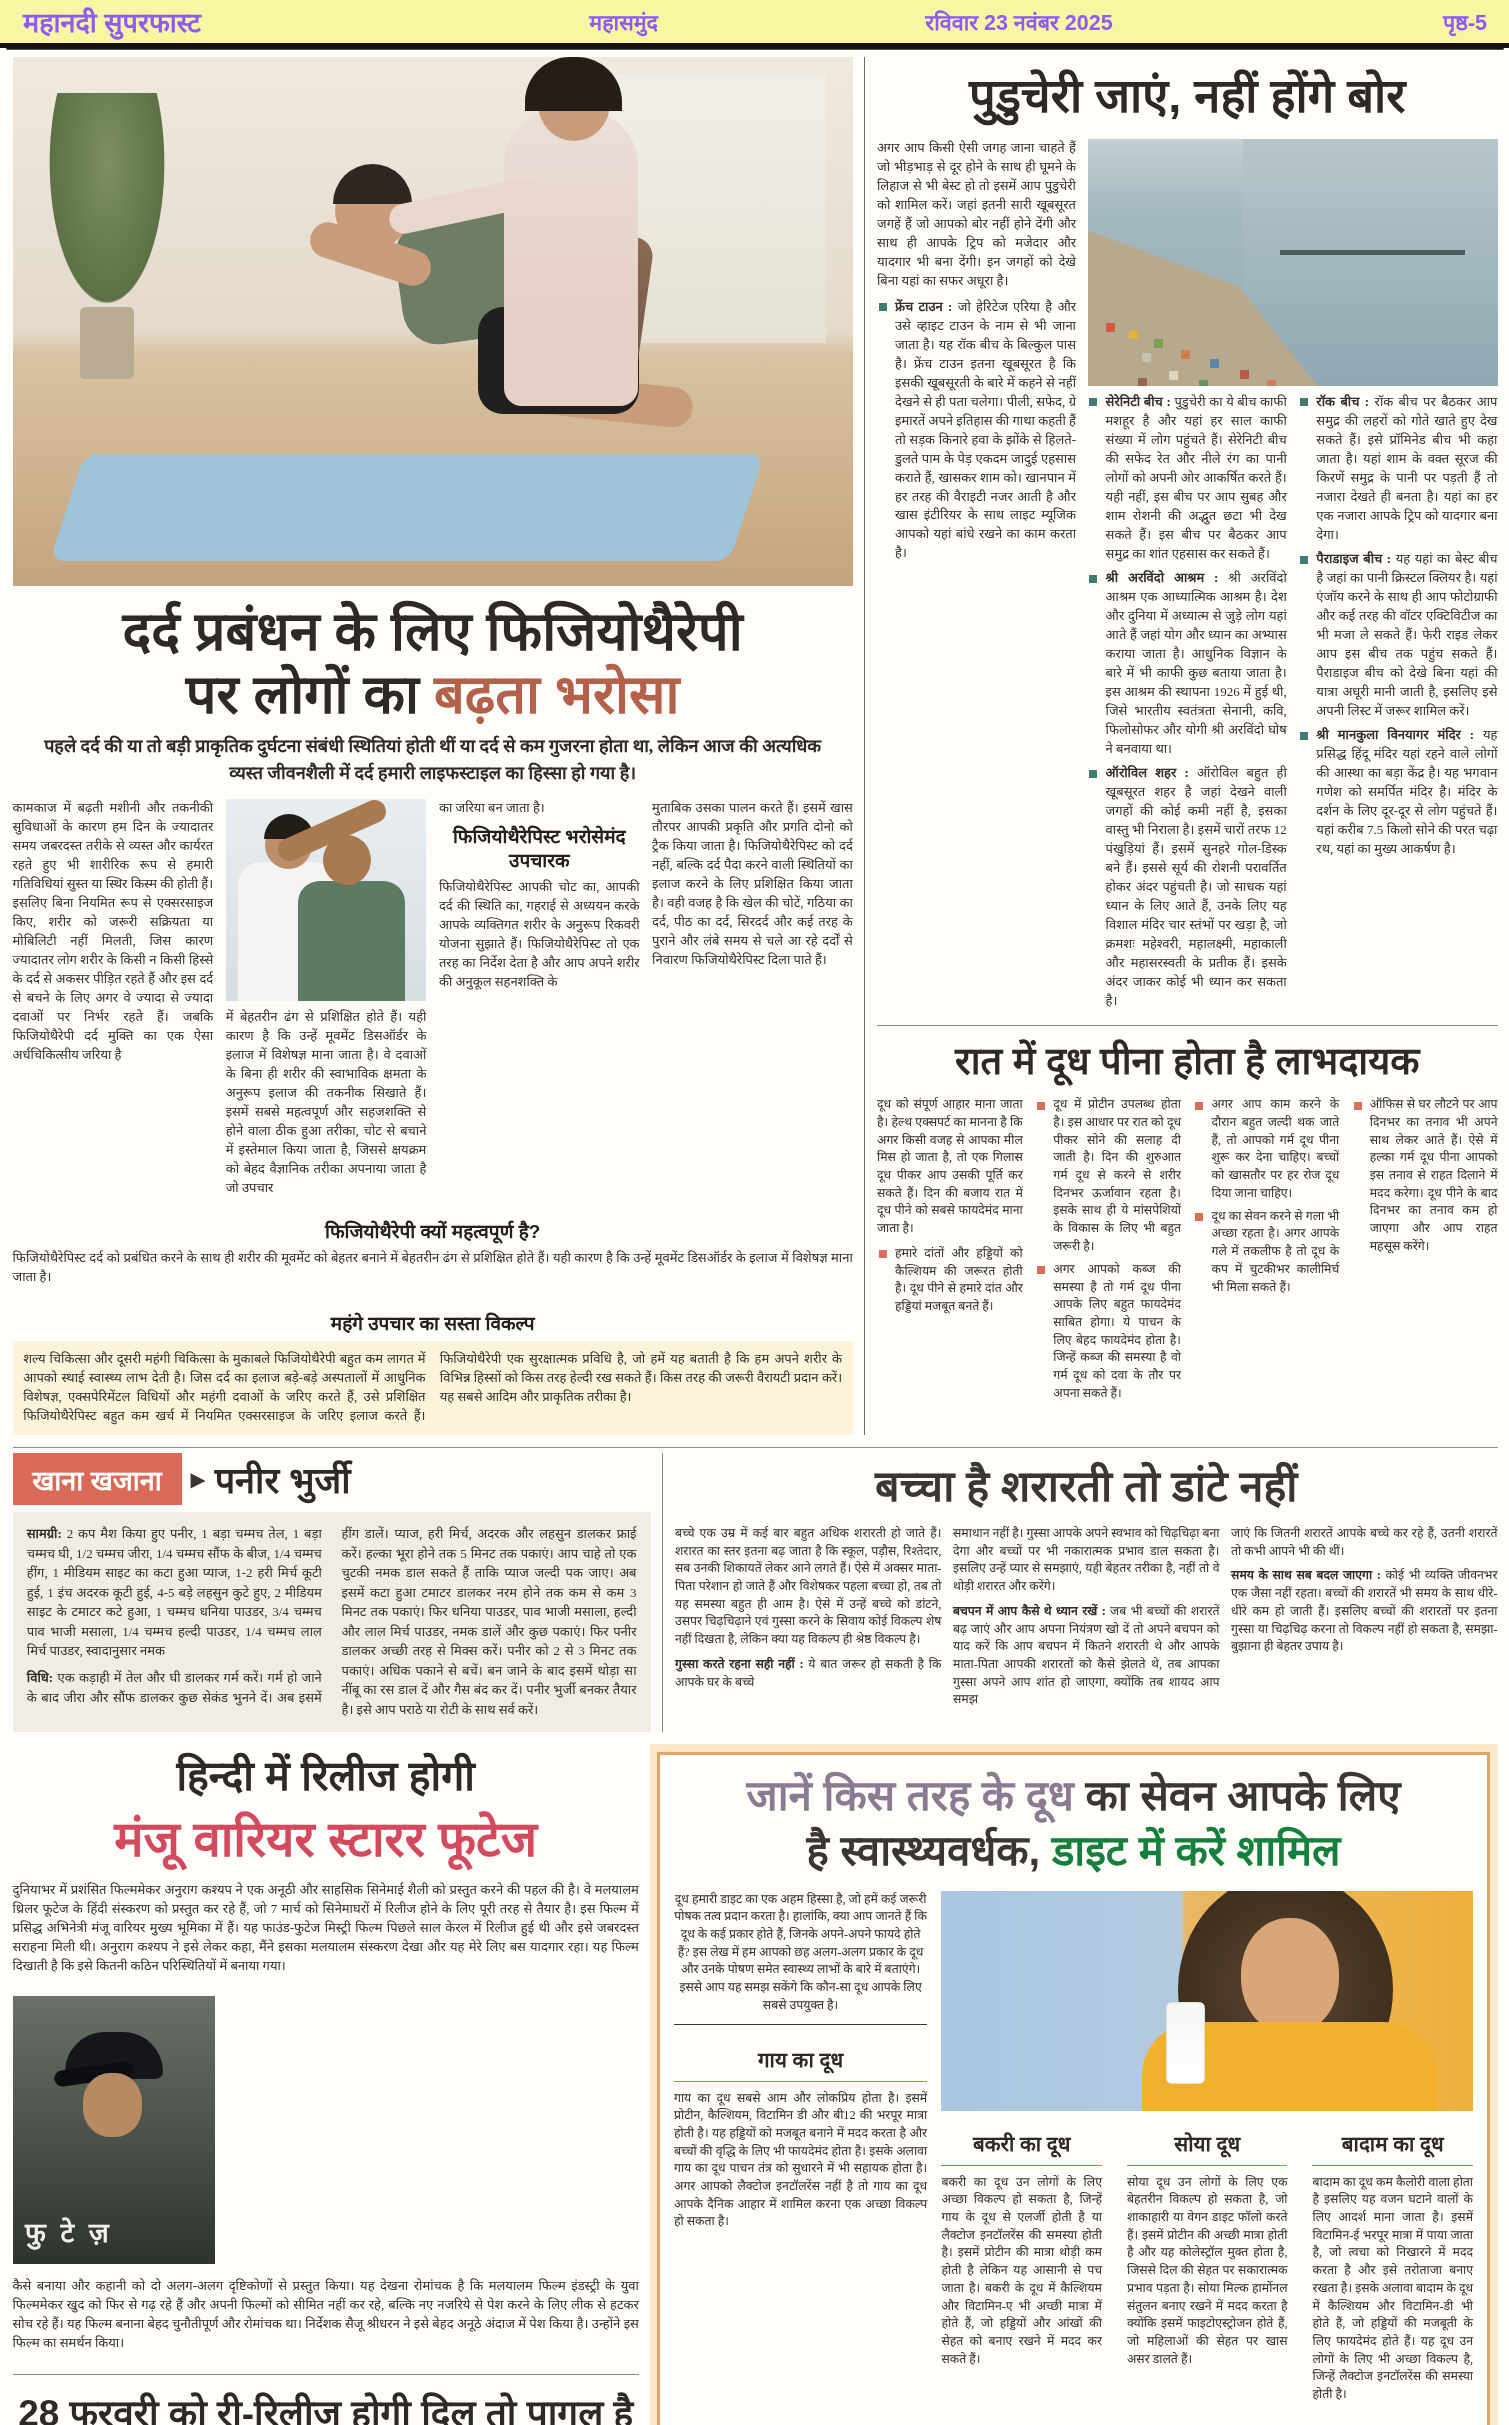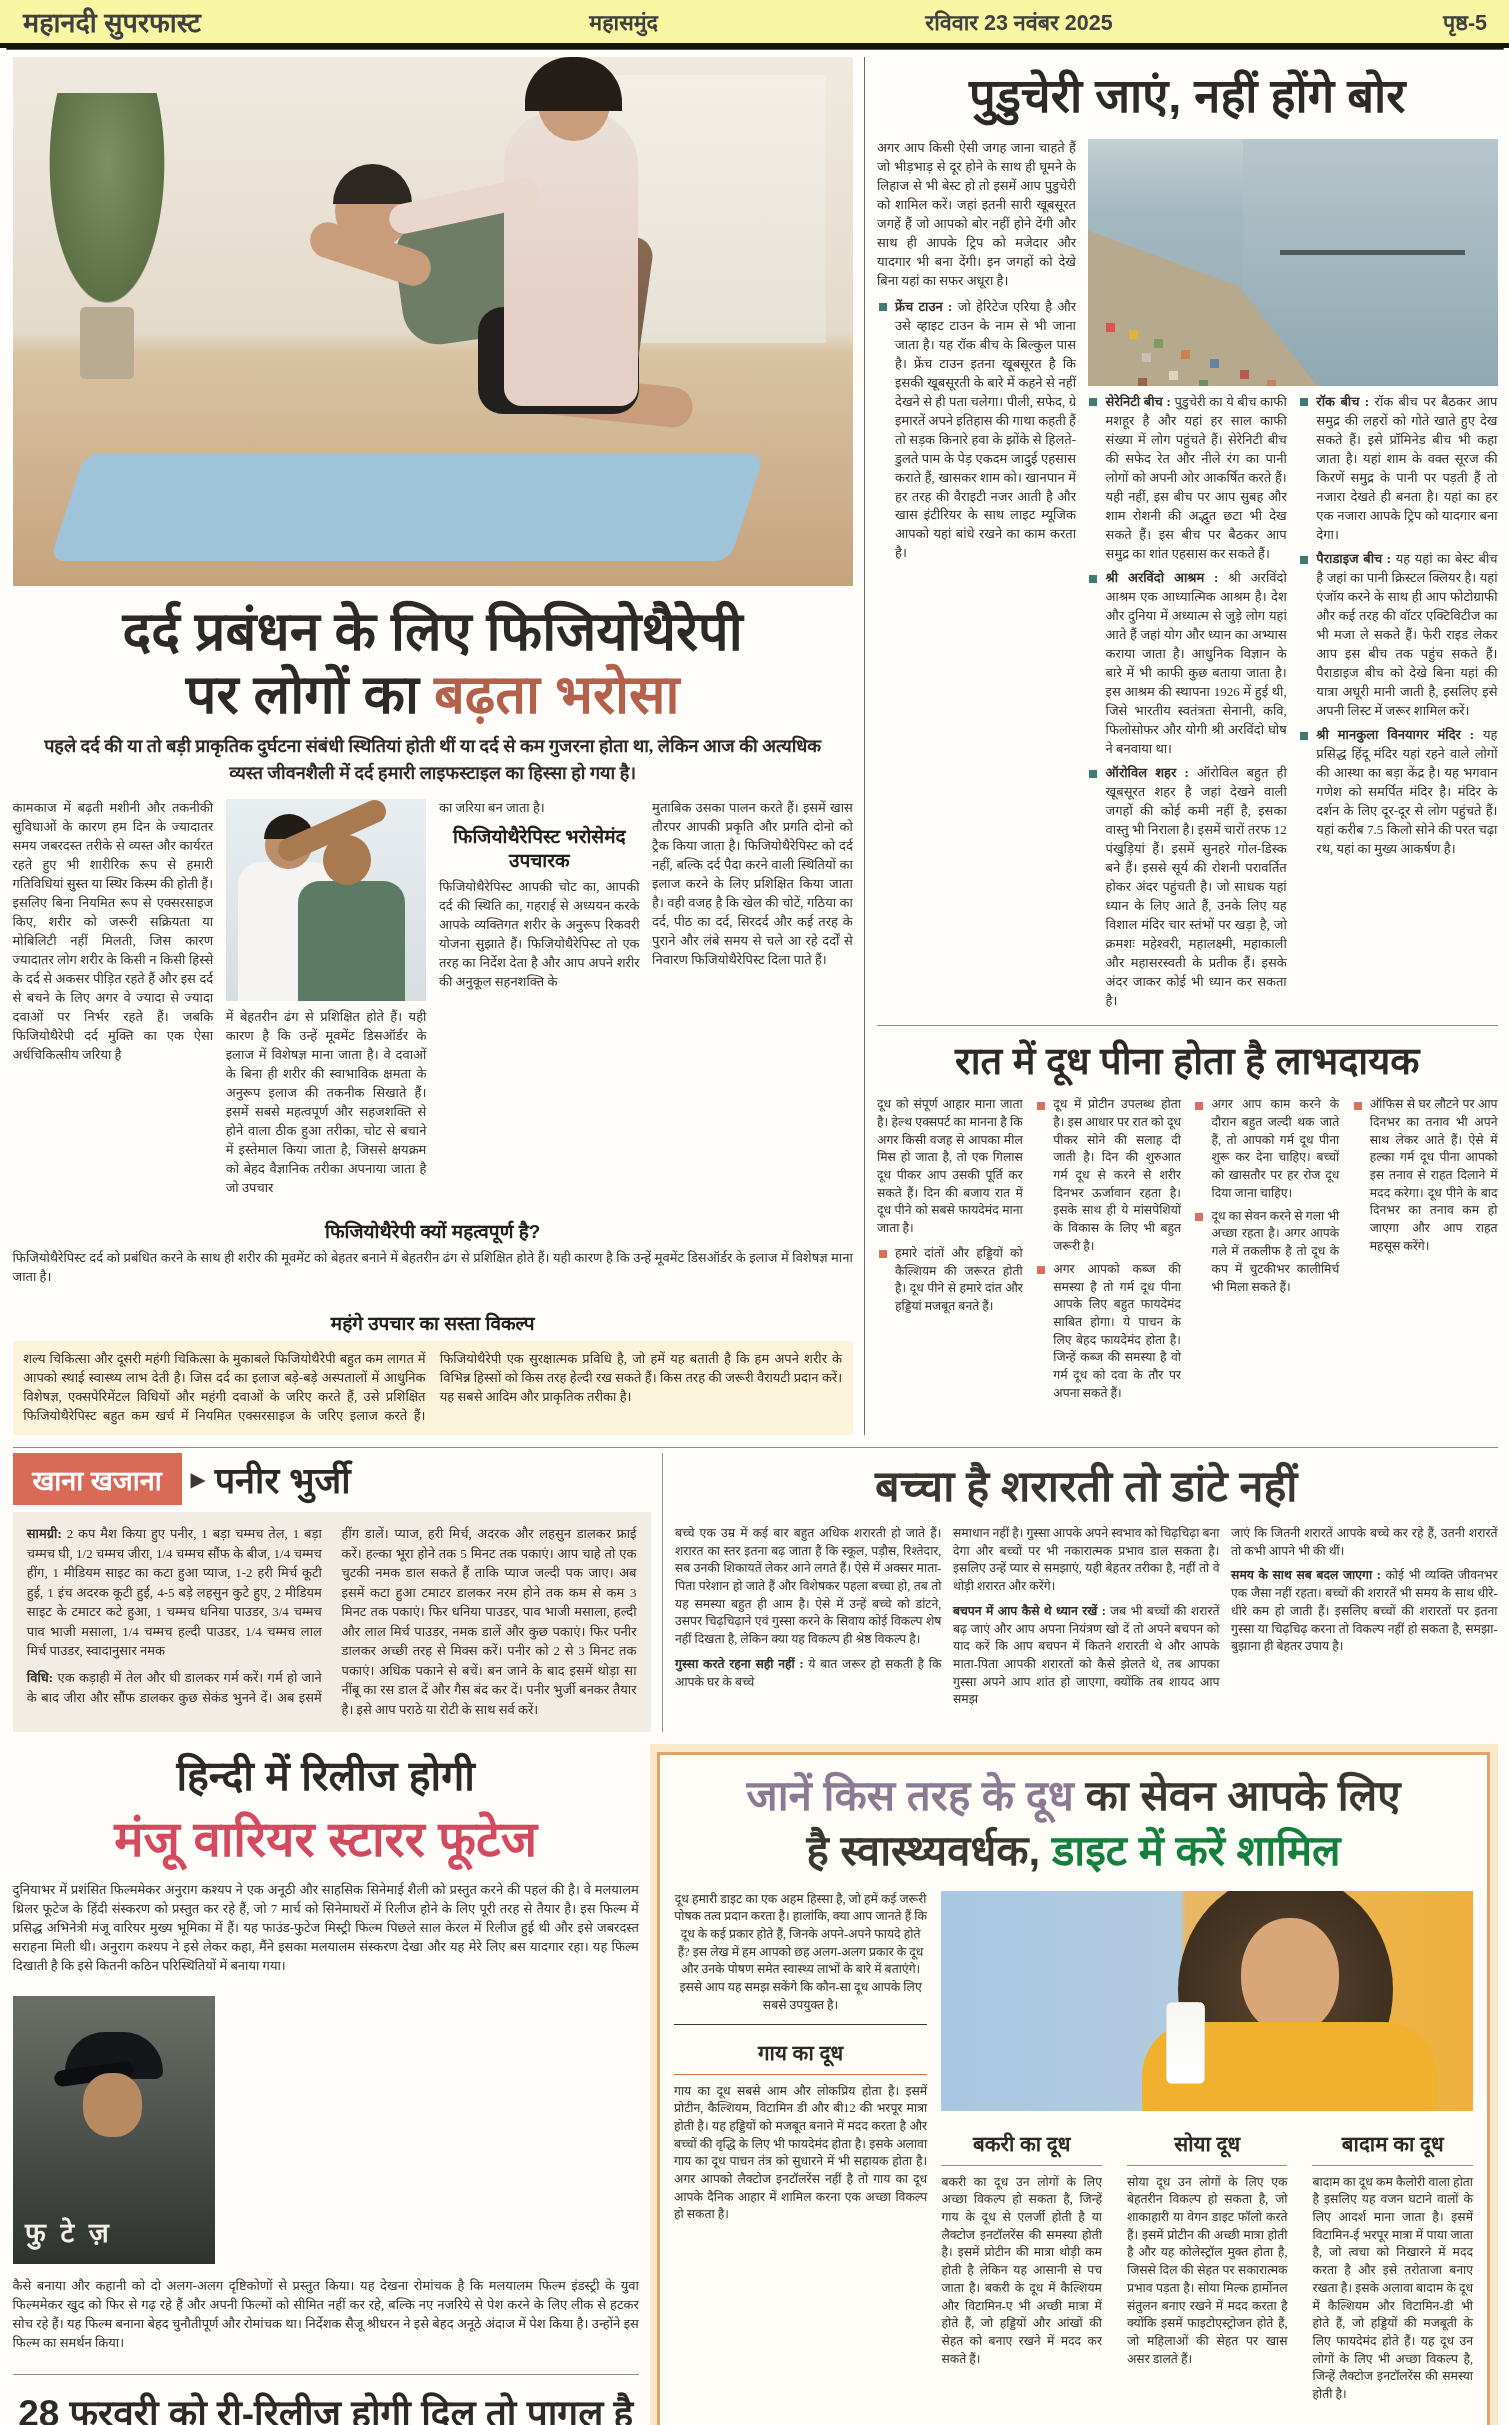--- a/index.html
+++ b/index.html
@@ -3,21 +3,21 @@
 <meta charset="utf-8">
 <style>
   html,body{margin:0;padding:0;background:#ffffff;}
   .page{width:1510px;min-height:2426px;margin:0 auto;background:#fffdfa;color:#332f2b;
         font-family:"Liberation Serif","DejaVu Serif",serif;box-sizing:border-box;overflow:hidden;}
   *{box-sizing:border-box;}
   p{margin:0 0 7.2px 0;}
   
   .masthead{display:flex;align-items:center;background:#f8f5a3;padding:7.2px 23px;height:48px;
             border-bottom:5.4px solid #15130f;box-shadow:0 8px 0 -6.3px #15130f;}
-  .masthead b{color:#404040;font-family:"Liberation Sans","DejaVu Sans",sans-serif;font-weight:bold;}
+  .masthead b{color:#8b5cf6;font-family:"Liberation Sans","DejaVu Sans",sans-serif;font-weight:bold;}
   .m-left{font-size:27px;flex:0 0 385px;}
   .m-city{font-size:21.5px;flex:0 0 250px;text-align:right;}
   .m-date{font-size:21.5px;flex:1;text-align:center;}
   .m-page{font-size:21.5px;flex:0 0 107px;text-align:right;}
   
   .body-txt{font-size:13px;line-height:1.46;text-align:justify;}
   .small-txt{font-size:12.3px;line-height:1.44;text-align:justify;}
   .subhead{font-family:"Liberation Sans","DejaVu Sans",sans-serif;font-weight:bold;text-align:center;
            font-size:19px;line-height:1.25;margin:5.4px 0;color:#23201d;}
   .bullet{position:relative;padding-left:18px;margin-bottom:5.4px;}
@@ -132,21 +132,21 @@
   .reddress{position:absolute;right:3.6px;top:116px;width:107px;height:161px;background:#8e2b33;border-radius:27px 27px 0 0;}
   .w1dress{position:absolute;left:5.4px;top:111px;width:107px;height:166px;background:#d8cbb4;border-radius:27px 27px 0 0;}
   .right3{flex:1;background:#f9e9c8;padding:7.2px;}
   .milk-box{background:#fffdf8;border:3.6px solid #e3a368;padding:12.5px 14.3px;height:100%;}
   .milk-headline{font-family:"Liberation Sans","DejaVu Sans",sans-serif;font-weight:800;font-size:42px;line-height:1.3;text-align:center;margin:1.8px 0 12.5px 0;}
   .milk-headline .p1{color:#8a7b92;}
   .milk-headline .p2{color:#3a3733;}
   .milk-headline .p3{color:#15803d;}
   .milk-grid{display:flex;gap:14.3px;}
   .milk-grid .c{flex:1;}
-  .milk-intro{text-align:center;border-bottom:1.8px solid #3a3733;padding-bottom:9px;margin-bottom:13px;}
+  .milk-intro{text-align:center;border-bottom:1.8px solid #3a3733;padding-bottom:9px;margin-bottom:20px;}
   .milk-sub{font-family:"Liberation Sans","DejaVu Sans",sans-serif;font-weight:bold;font-size:20.6px;text-align:center;
             border-bottom:1.8px solid #e0714d;padding-bottom:7.2px;margin:9px 0 7.2px 0;color:#2c2926;}
   .photo-milk{position:relative;height:220px;background:linear-gradient(90deg,#a9c6e2 0%,#b3cbe0 45%,#e8b765 46%,#f0b13c 100%);overflow:hidden;margin-bottom:9px;}
   .milk-hair{position:absolute;right:80px;top:-18px;width:215px;height:233px;background:radial-gradient(circle,#5d4630 0%,#3f2f1f 70%);border-radius:50%;}
   .milk-face{position:absolute;right:134px;top:27px;width:98px;height:116px;background:#d9a67a;border-radius:48%;}
   .milk-top{position:absolute;right:36px;bottom:-36px;width:295px;height:125px;background:#f2b02f;border-radius:54px 54px 0 0;}
   .milk-glass{position:absolute;right:268px;bottom:27px;width:39px;height:82px;background:linear-gradient(180deg,#f6f6f4 0%,#ffffff 100%);border:1.8px solid #e4e0d6;border-radius:5.4px;}
   .milk-two{display:flex;gap:25px;}
   .milk-two .c{flex:1;}
 </style>

